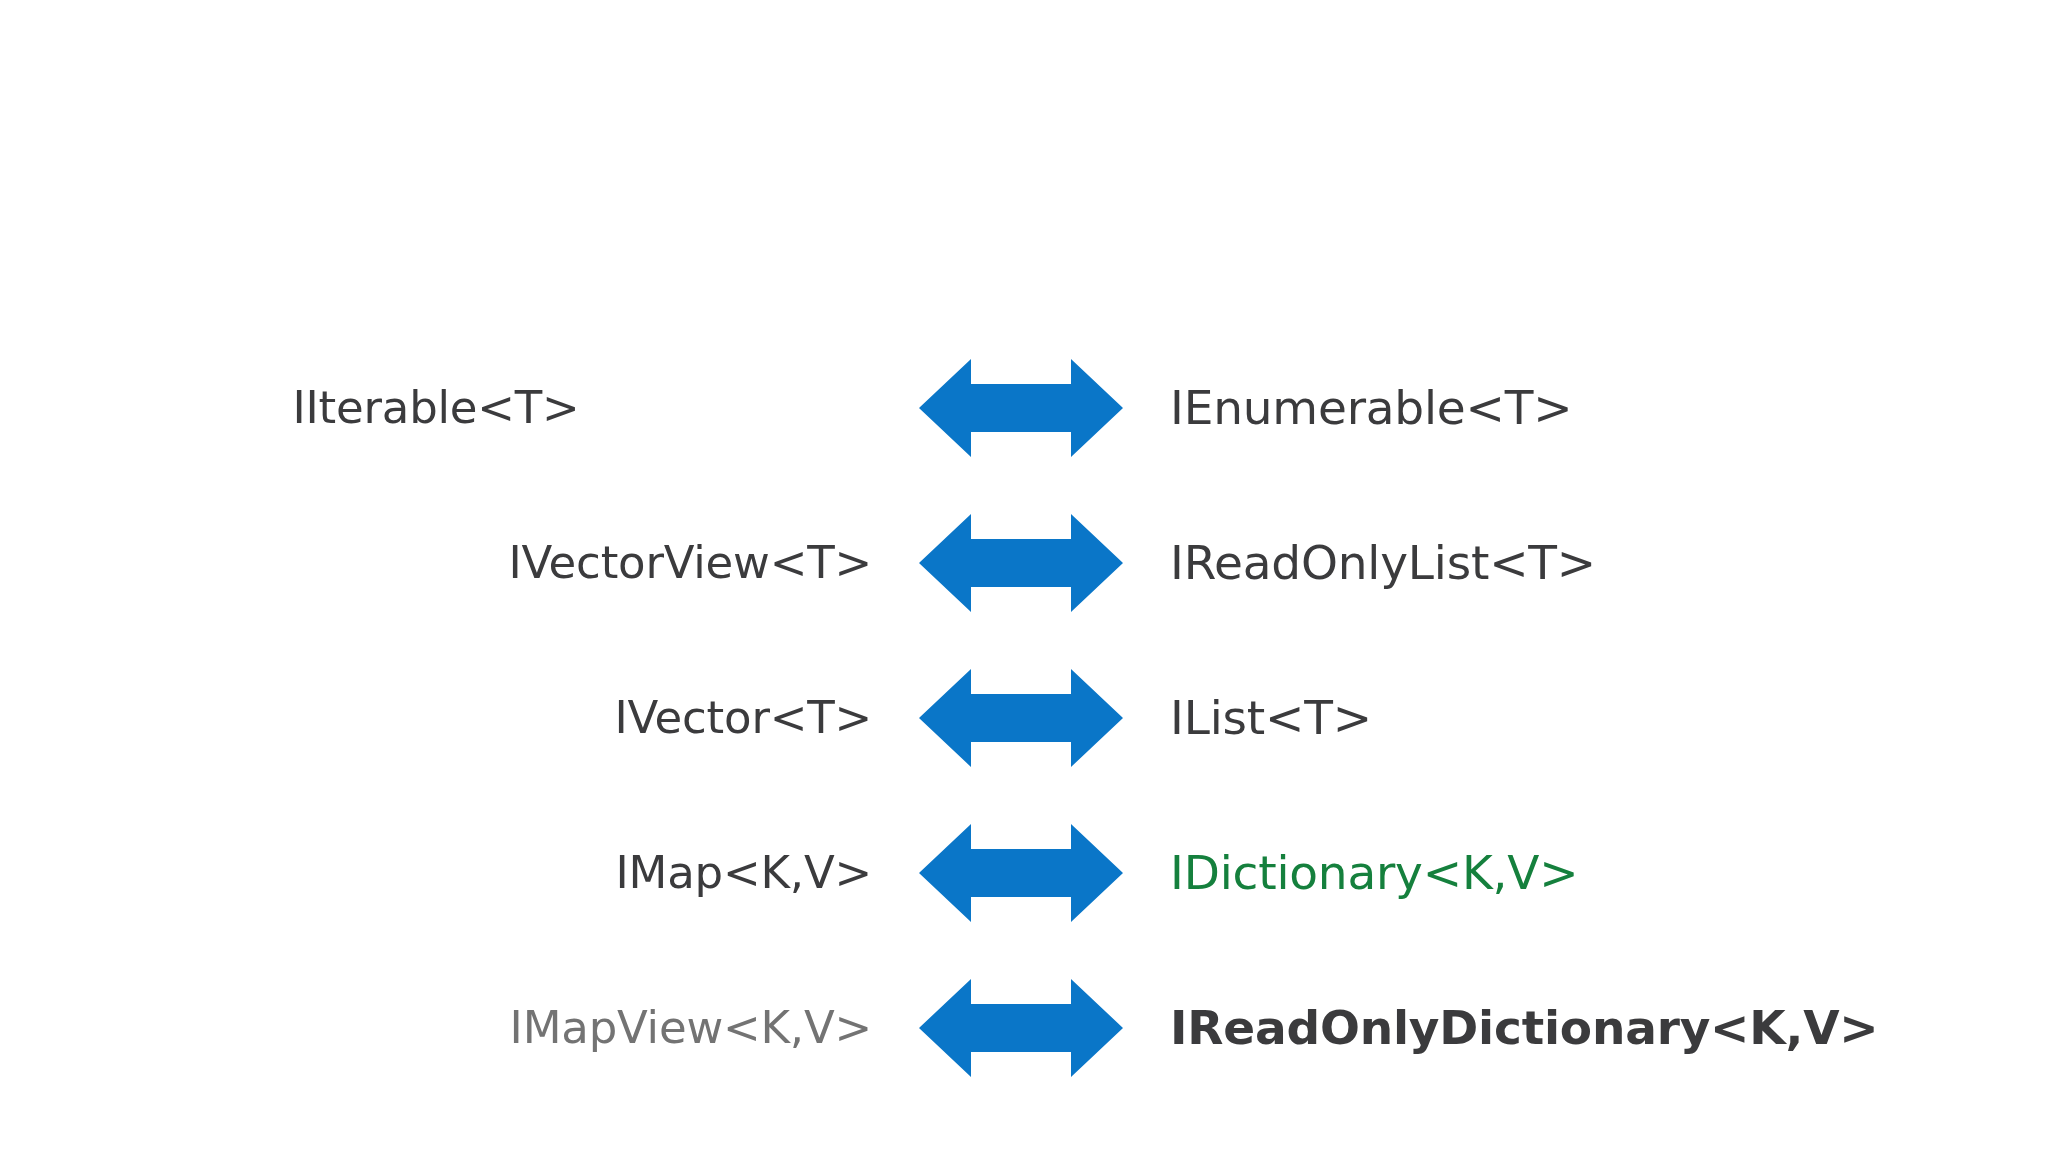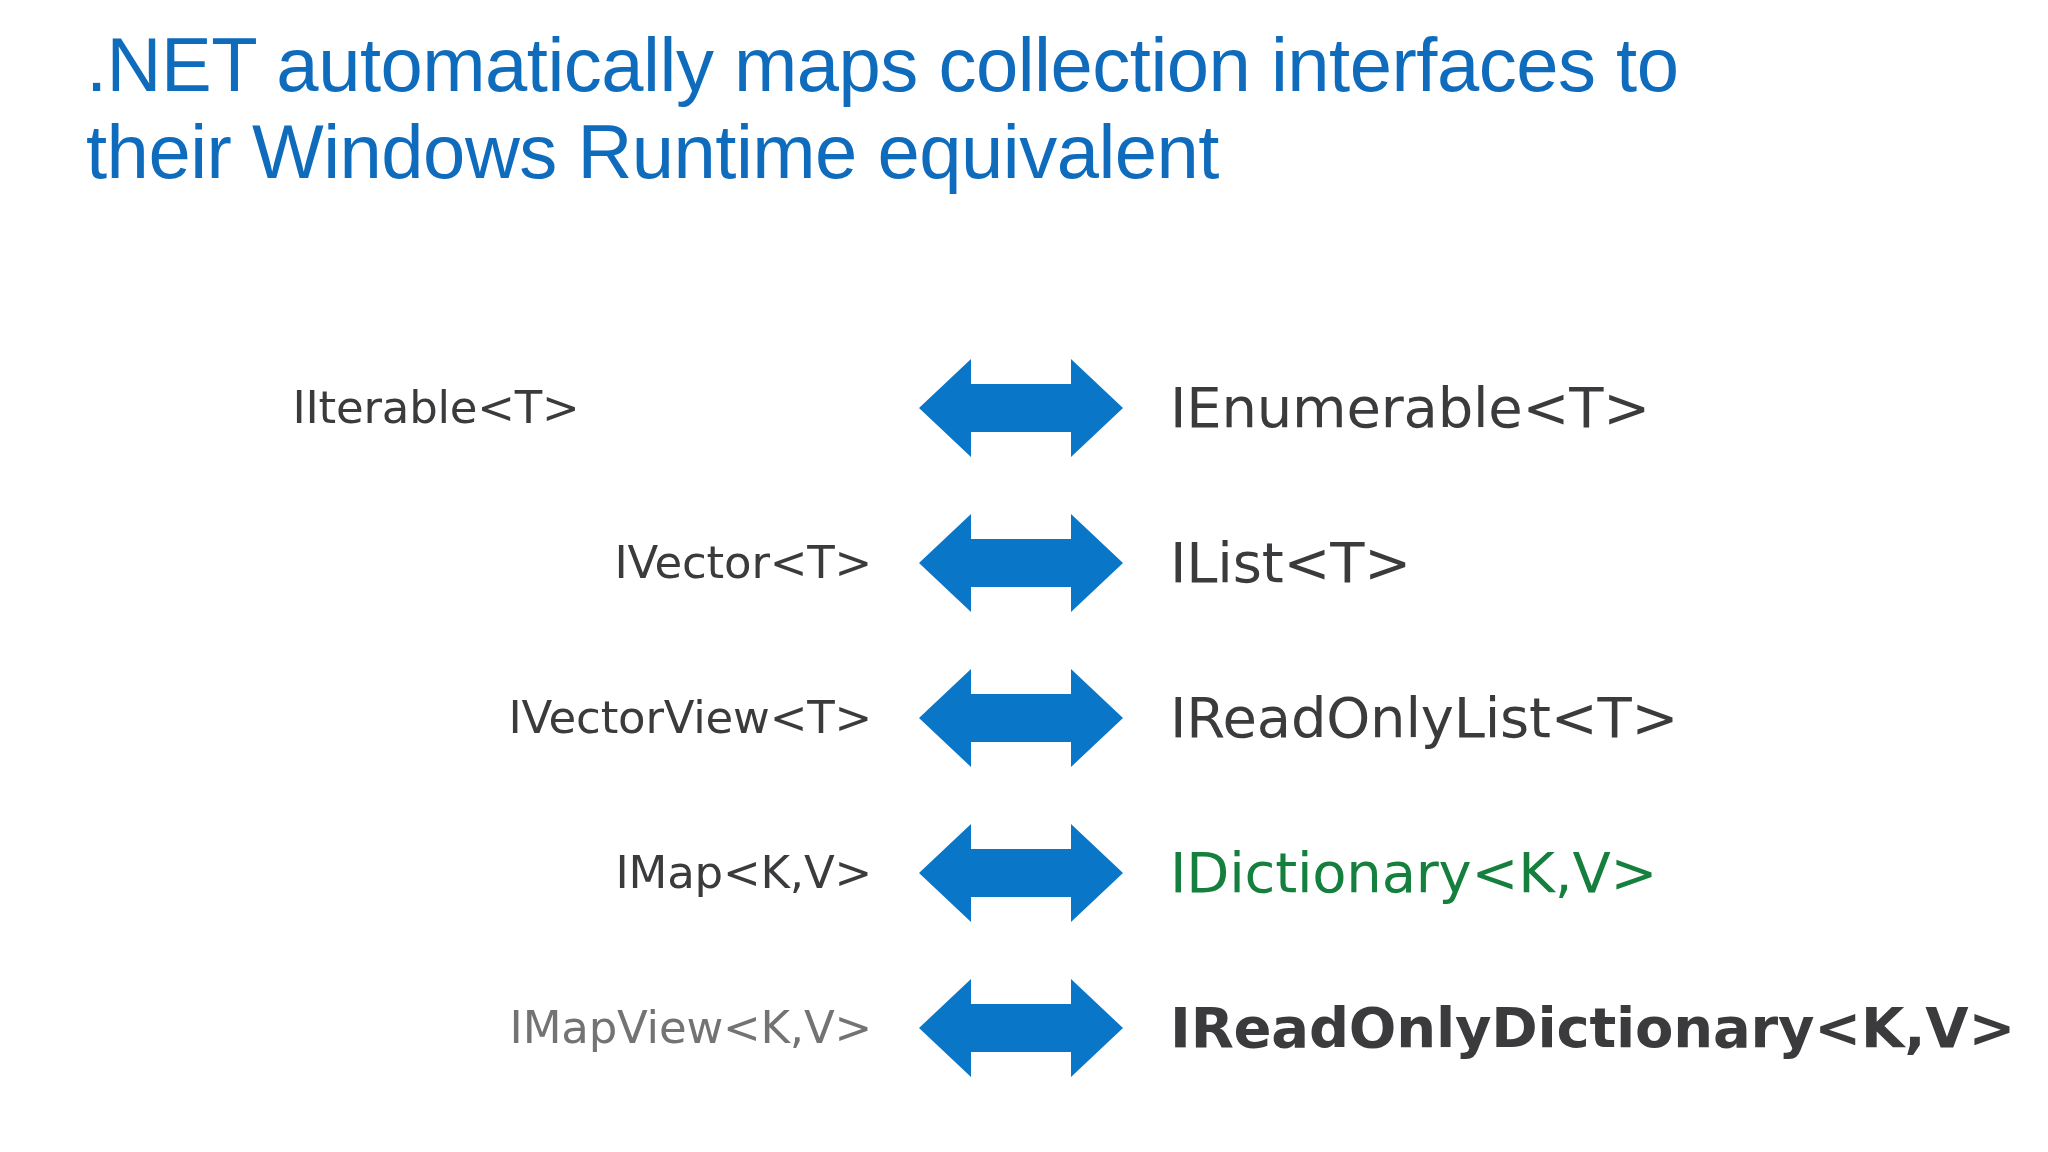--- a/index.html
+++ b/index.html
@@ -60,69 +60,68 @@
     width: 298px;
     display: flex;
     align-items: center;
     justify-content: center;
   }
   .map-right {
     flex: 1;
     text-align: left;
     color: #3B3B3D;
     font-family: "DejaVu Sans", "Liberation Sans", sans-serif;
-    font-size: 56px;
+    font-size: 47px;
     font-weight: 400;
     letter-spacing: -0.2px;
     white-space: nowrap;
   }
 
   .double-arrow {
     display: block;
     width: 204px;
     height: 98px;
   }
 </style>
 </head>
 <body>
 
 <div id="slide" style="background: rgb(255, 255, 255);">
 
-  <div id="slide-title" style="color: rgb(15, 108, 189);">.NET automatically maps collection interfaces to their Windows Runtime equivalent</div>
 
   <div id="mapping-table">
 
     <div class="map-row">
       <div class="map-left" style="color: rgb(59, 59, 61); text-align: center;">IIterable&lt;T&gt;</div>
       <div class="map-arrow-cell">
         <svg class="double-arrow" viewBox="0 0 204 98" aria-hidden="true">
           <polygon points="0,49 52,0 52,25 152,25 152,0 204,49 152,98 152,73 52,73 52,98" fill="#0A76C8"></polygon>
         </svg>
       </div>
       <div class="map-right" style="color: rgb(59, 59, 61);">IEnumerable&lt;T&gt;</div>
     </div>
 
     <div class="map-row">
+      <div class="map-left" style="color: rgb(59, 59, 61);">IVectorView&lt;T&gt;</div>
+      <div class="map-arrow-cell">
+        <svg class="double-arrow" viewBox="0 0 204 98" aria-hidden="true">
+          <polygon points="0,49 52,0 52,25 152,25 152,0 204,49 152,98 152,73 52,73 52,98" fill="#0A76C8"></polygon>
+        </svg>
+      </div>
+      <div class="map-right" style="color: rgb(59, 59, 61);">IReadOnlyList&lt;T&gt;</div>
+    </div>
+
+    <div class="map-row">
       <div class="map-left" style="color: rgb(59, 59, 61);">IVector&lt;T&gt;</div>
       <div class="map-arrow-cell">
         <svg class="double-arrow" viewBox="0 0 204 98" aria-hidden="true">
           <polygon points="0,49 52,0 52,25 152,25 152,0 204,49 152,98 152,73 52,73 52,98" fill="#0A76C8"></polygon>
         </svg>
       </div>
       <div class="map-right" style="color: rgb(59, 59, 61);">IList&lt;T&gt;</div>
-    </div>
-
-    <div class="map-row">
-      <div class="map-left" style="color: rgb(59, 59, 61);">IVectorView&lt;T&gt;</div>
-      <div class="map-arrow-cell">
-        <svg class="double-arrow" viewBox="0 0 204 98" aria-hidden="true">
-          <polygon points="0,49 52,0 52,25 152,25 152,0 204,49 152,98 152,73 52,73 52,98" fill="#0A76C8"></polygon>
-        </svg>
-      </div>
-      <div class="map-right" style="color: rgb(59, 59, 61);">IReadOnlyList&lt;T&gt;</div>
     </div>
 
     <div class="map-row">
       <div class="map-left" style="color: rgb(59, 59, 61);">IMap&lt;K,V&gt;</div>
       <div class="map-arrow-cell">
         <svg class="double-arrow" viewBox="0 0 204 98" aria-hidden="true">
           <polygon points="0,49 52,0 52,25 152,25 152,0 204,49 152,98 152,73 52,73 52,98" fill="#0A76C8"></polygon>
         </svg>
       </div>
       <div class="map-right" style="color: #15803d;">IDictionary&lt;K,V&gt;</div>

